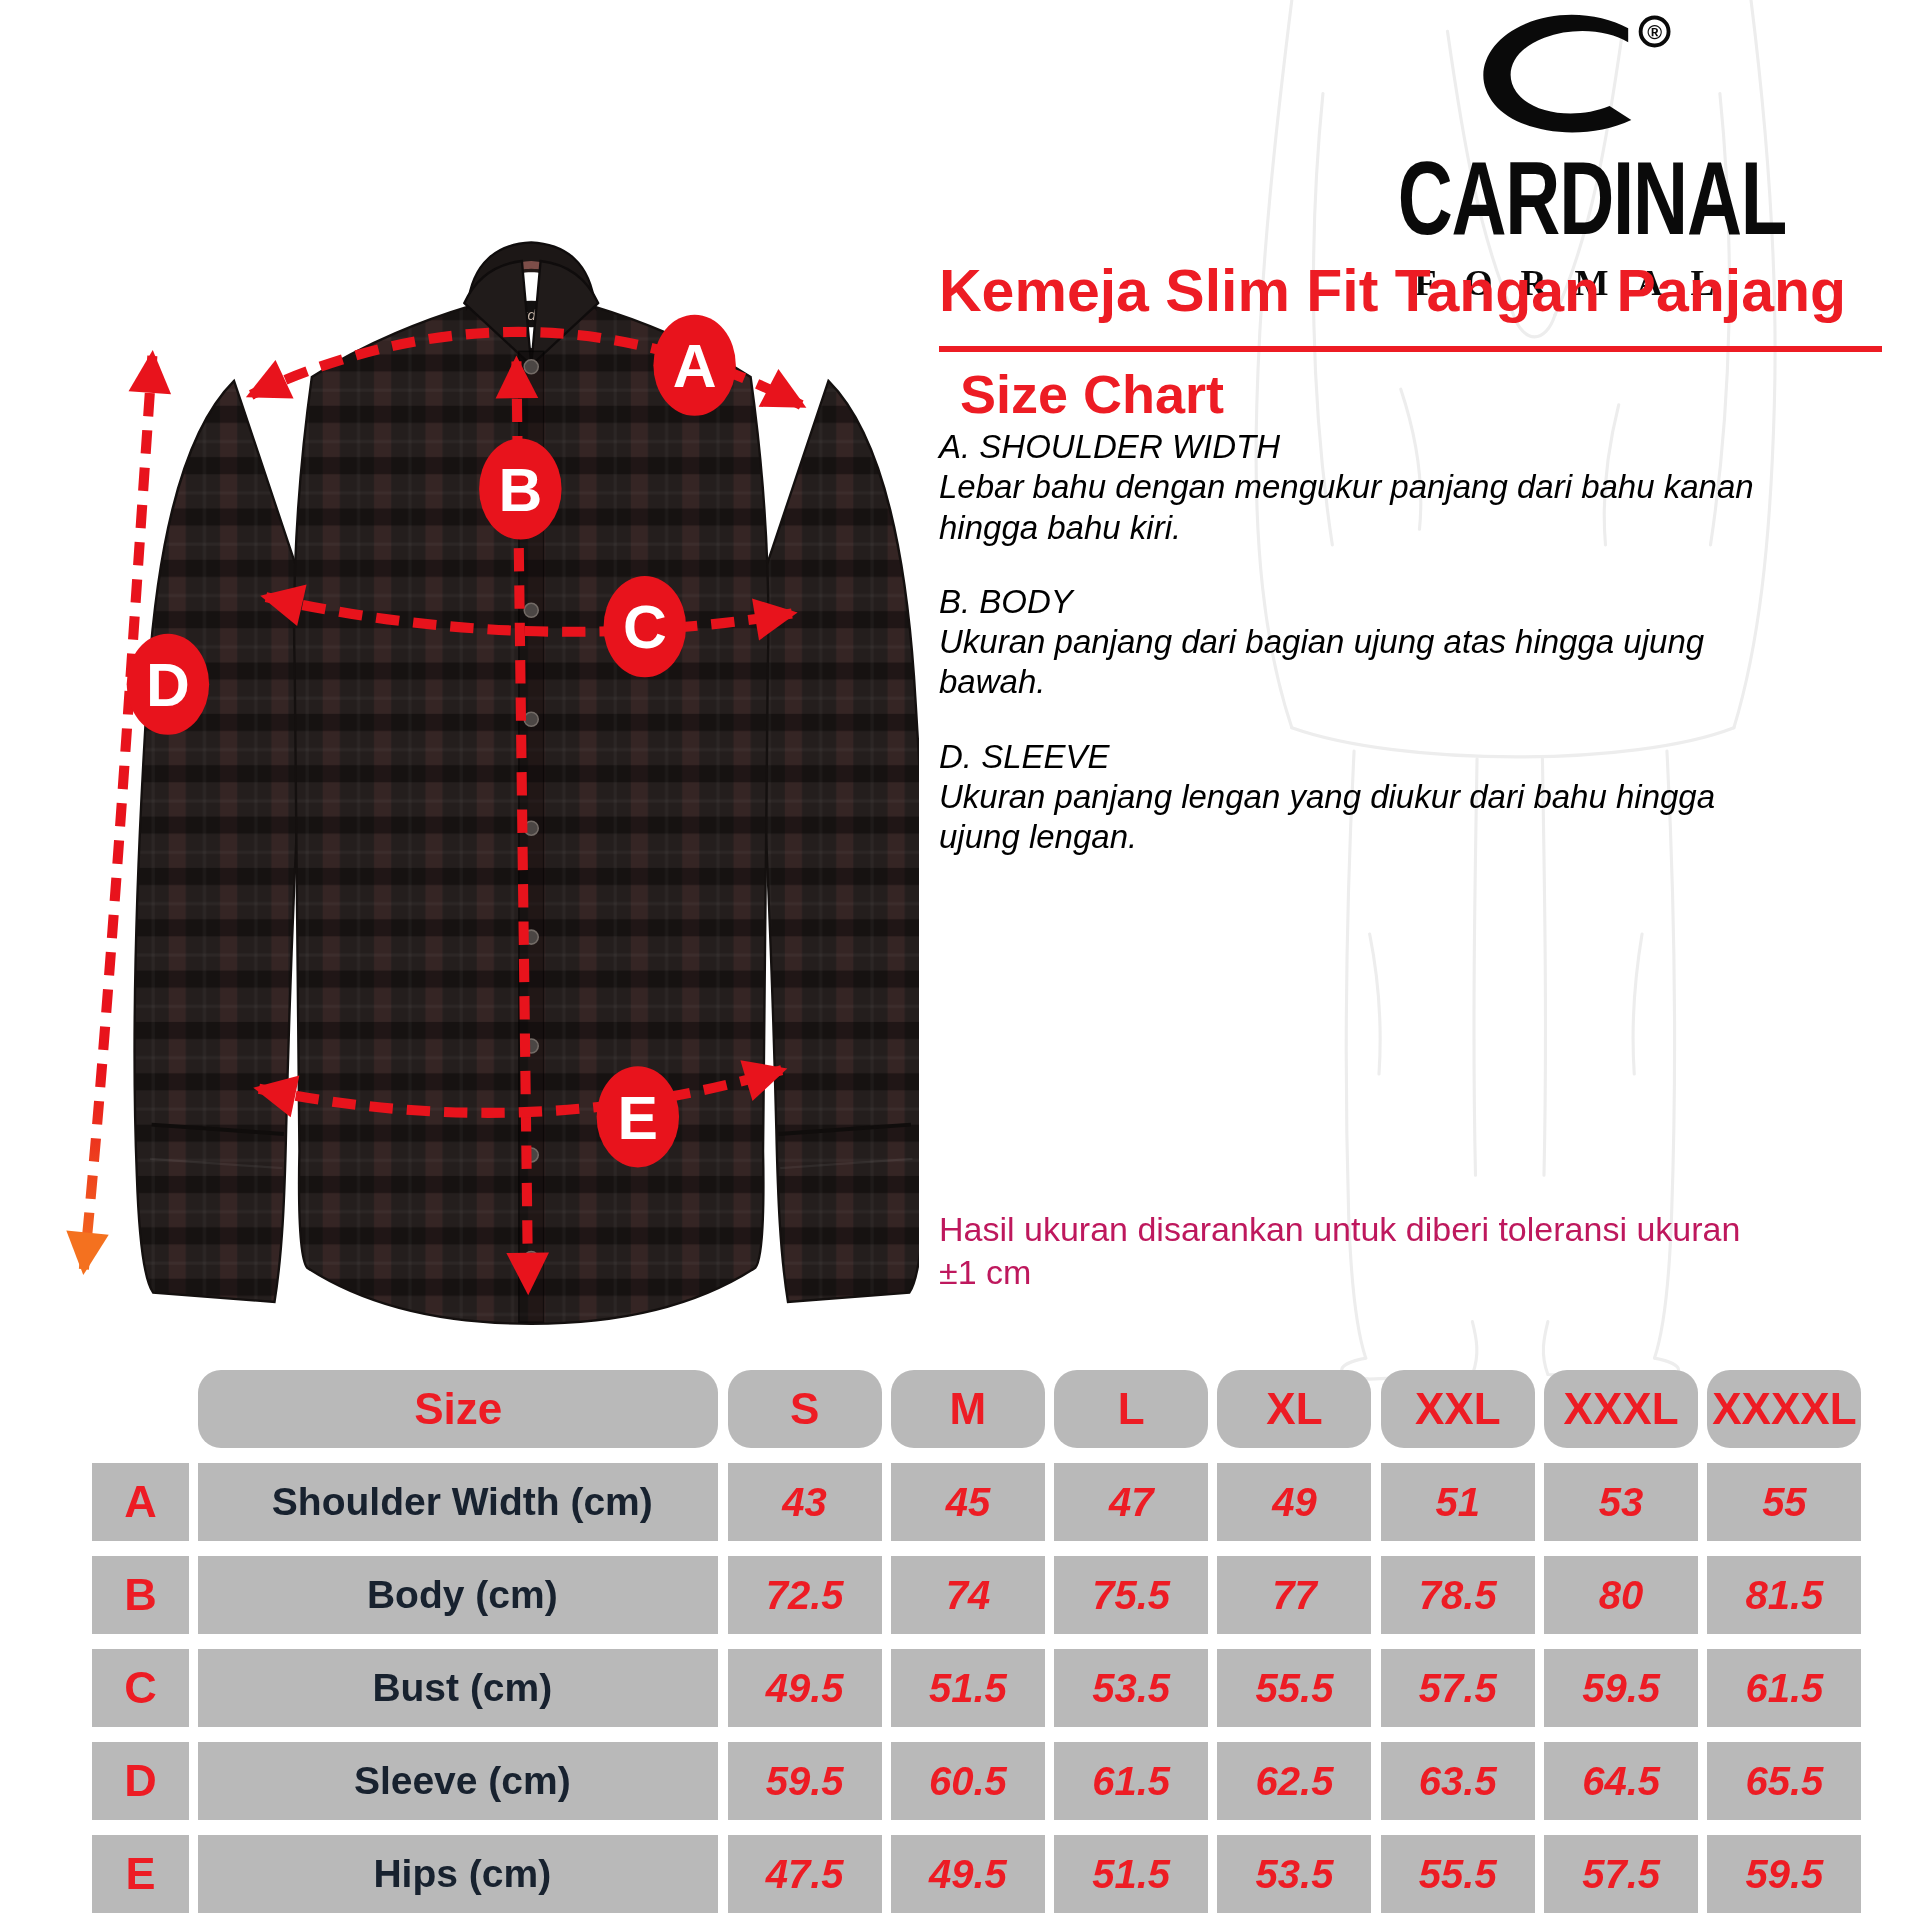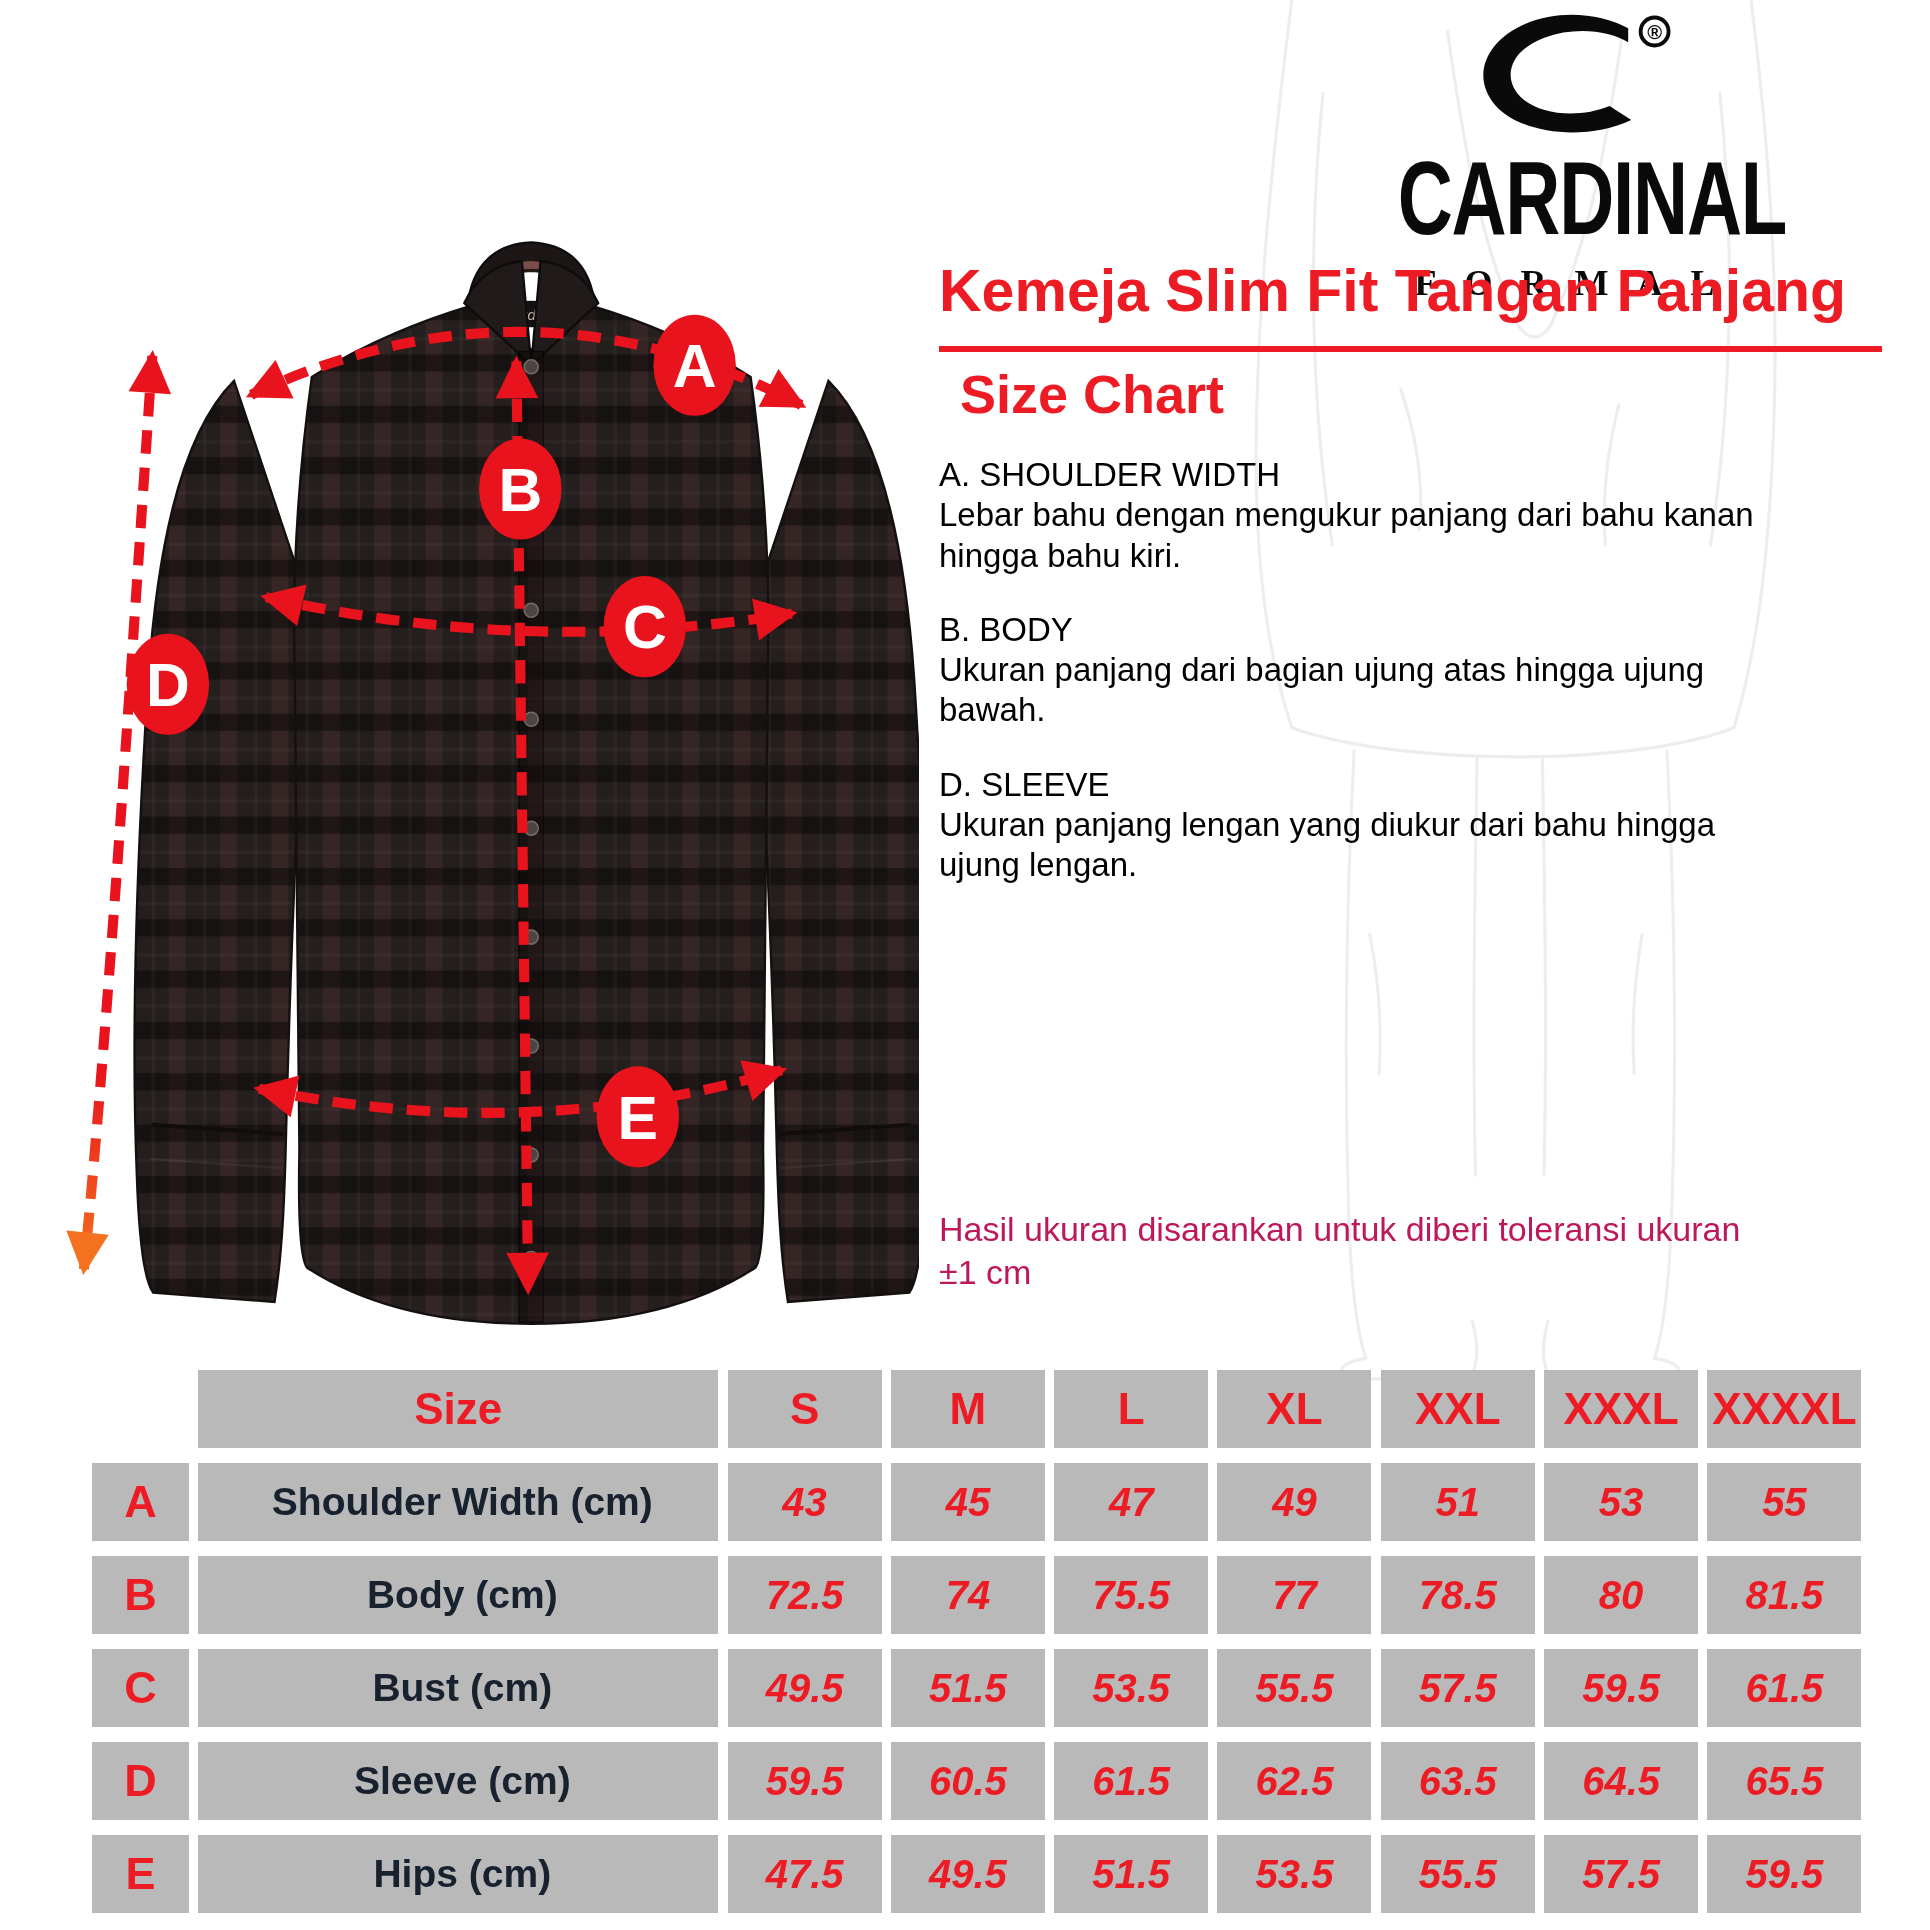--- a/index.html
+++ b/index.html
@@ -17,37 +17,37 @@
   .tagline{font-family:"Liberation Serif",serif;font-size:36px;font-weight:600;letter-spacing:28px;
            padding-left:28px;margin-top:12.5px;white-space:nowrap;text-align:center;}
 
   
   .title{position:absolute;left:939px;top:257px;font-size:59px;font-weight:bold;color:#ed1c24;
          white-space:nowrap;z-index:3;}
   .title-underline{position:absolute;left:939px;top:346px;width:943px;height:6.2px;background:#ed1c24;z-index:3;}
   .subtitle{position:absolute;left:960px;top:363px;font-size:54px;font-weight:bold;color:#ed1c24;z-index:3;}
 
   
-  .descs{position:absolute;left:939px;top:455px;width:817px;font-size:33px;line-height:1.22;color:#000;z-index:3;}
+  .descs{position:absolute;left:939px;top:427px;width:817px;font-size:33px;line-height:1.22;color:#000;z-index:3;font-style:italic;}
   .desc{margin-bottom:34px;}
   .note{position:absolute;left:939px;top:1208px;width:825px;font-size:34px;line-height:1.25;
         color:#be185d;z-index:3;}
 
   
   .shirt{position:absolute;left:47px;top:233px;width:872px;height:1097px;z-index:2;}
   .ann-letter{font-family:"Liberation Sans",sans-serif;font-weight:bold;font-size:78px;fill:#ffffff;
               text-anchor:middle;}
 
   
   .size-table{position:absolute;left:92px;top:1370px;display:grid;
               grid-template-columns:97px 520px repeat(7,154px);
               grid-auto-rows:78px;gap:15px 9.3px;z-index:3;}
   .cell{background:#b9b9b9;display:flex;align-items:center;justify-content:center;font-weight:bold;}
   .cell.corner{background:transparent;}
-  .cell.head{color:#ed1c24;font-size:44px;}
+  .cell.head{color:#ed1c24;font-size:44px;border-radius:23px;}
   .cell.code{color:#ed1c24;font-size:45px;}
   .cell.mname{color:#18222f;font-size:39px;padding-left:8px;}
   .cell.val{color:#ed1c24;font-size:40px;font-style:italic;}
 </style>
 </head>
 <body>
 
 <div class="poster">
 
   <svg class="bg-sketch" viewBox="0 0 1380 1800" fill="none" stroke="#ededed" stroke-width="4" stroke-linecap="round">

